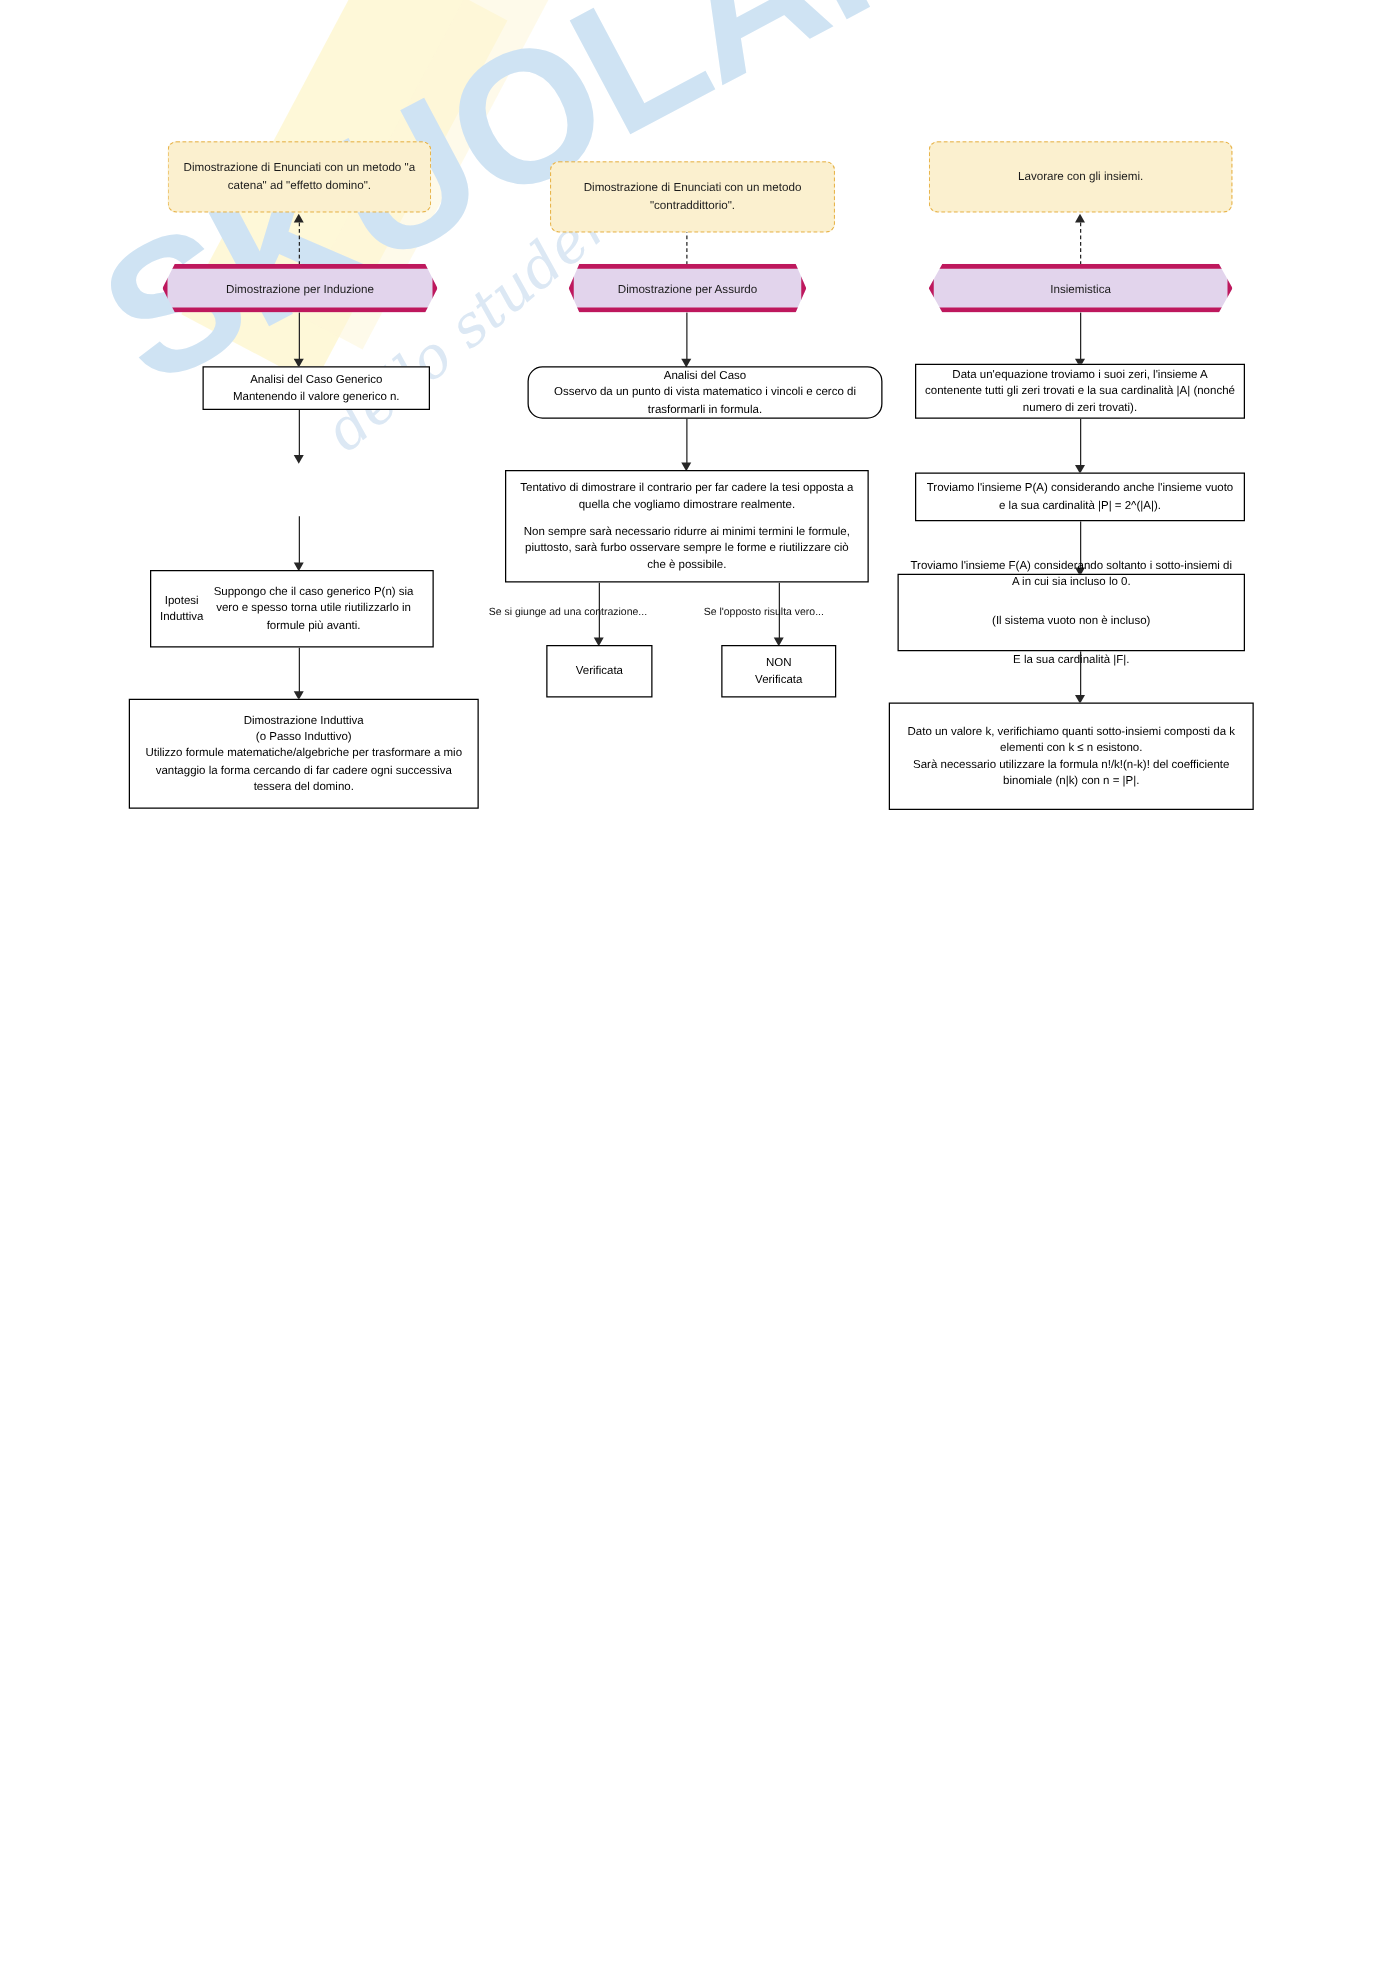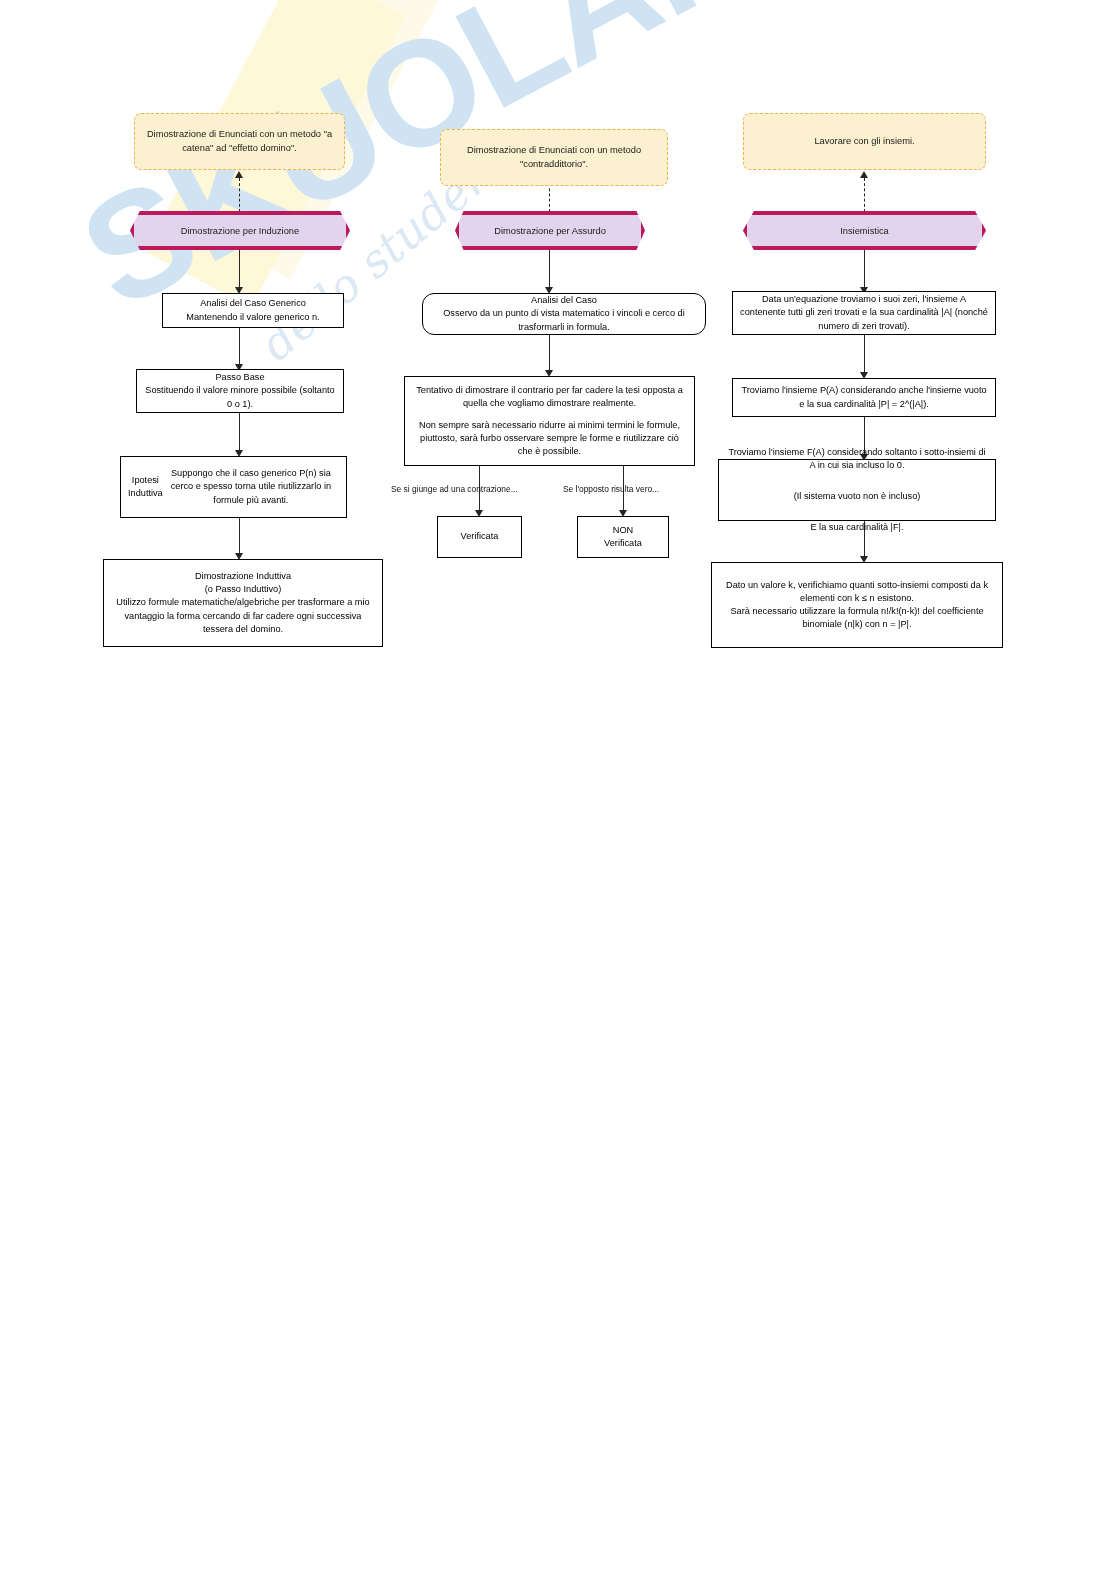--- a/index.html
+++ b/index.html
@@ -165,31 +165,27 @@
   <div class="arrowhead down" style="left:235px; top:287px;"></div>
 
   <div class="node box" style="left:162px; top:293px; width:182px; height:35px; flex-direction:column;">
     <span class="hd">Analisi del Caso Generico</span>
     <span class="para">Mantenendo il valore generico n.</span>
   </div>
 
   <div class="vline" style="left:239px; top:328px; height:40px;"></div>
   <div class="arrowhead down" style="left:235px; top:364px;"></div>
 
-  <div class="node box" style="left:136px; top:369px; width:208px; height:44px; flex-direction:column;">
-    <span class="hd">Passo Base</span>
-    <span class="para">Sostituendo il valore minore possibile (soltanto 0 o 1).</span>
-  </div>
 
   <div class="vline" style="left:239px; top:413px; height:40px;"></div>
   <div class="arrowhead down" style="left:235px; top:450px;"></div>
 
   <div class="node box" style="left:120px; top:456px; width:227px; height:62px; flex-direction:row;">
     <span class="hd">Ipotesi Induttiva</span>
-    <span class="para">Suppongo che il caso generico P(n) sia cerco e spesso torna utile riutilizzarlo in formule più avanti.</span>
+    <span class="para">Suppongo che il caso generico P(n) sia vero e spesso torna utile riutilizzarlo in formule più avanti.</span>
   </div>
 
   <div class="vline" style="left:239px; top:518px; height:38px;"></div>
   <div class="arrowhead down" style="left:235px; top:553px;"></div>
 
   <div class="node box" style="left:103px; top:559px; width:280px; height:88px; flex-direction:column;">
     <span class="hd">Dimostrazione Induttiva</span>
     <span class="hd">(o Passo Induttivo)</span>
     <span class="para">Utilizzo formule matematiche/algebriche per trasformare a mio vantaggio la forma cercando di far cadere ogni successiva tessera del domino.</span>
   </div>

